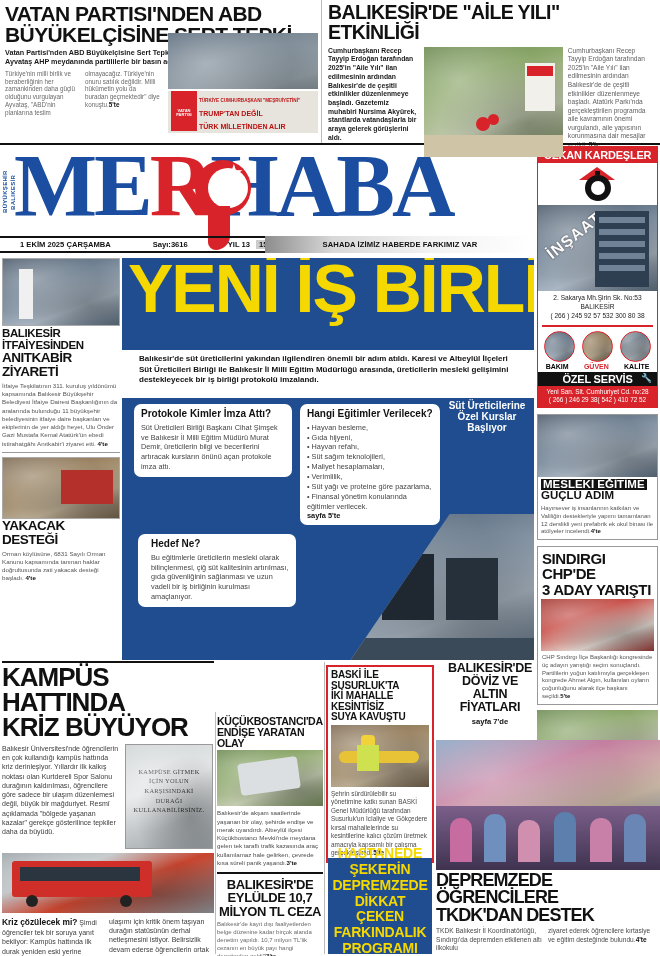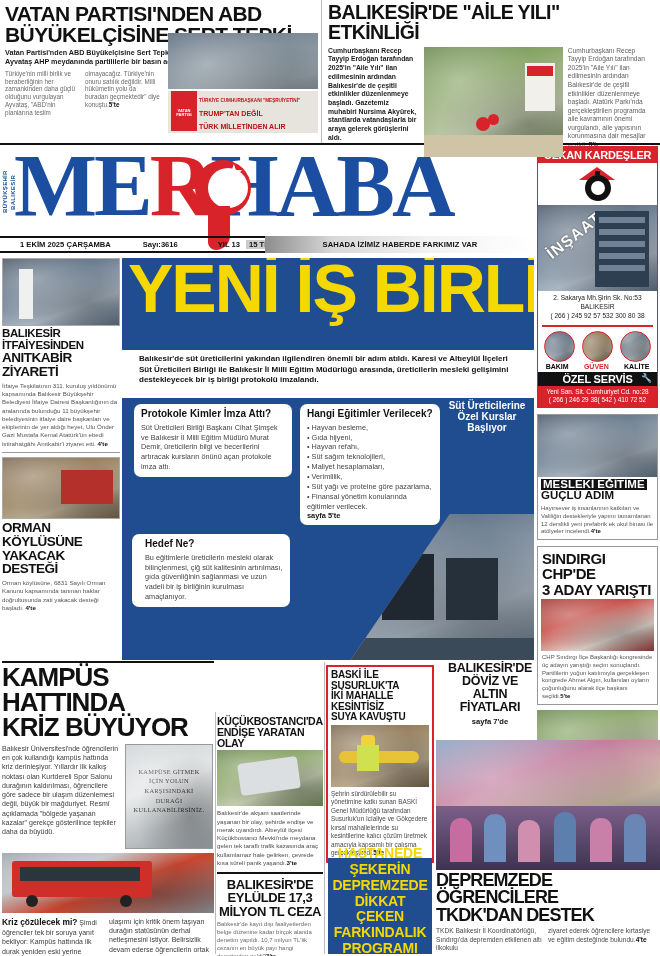--- a/index.html
+++ b/index.html
@@ -80,21 +80,21 @@
     position:absolute; left:208px; top:58px; width:22px; height:44px;
     background:#d8232a; border-bottom-right-radius:18px; border-bottom-left-radius:10px;
   }
 
   .infobar {
     position:absolute; left:0; top:236px; width:535px; height:17px;
     border-top:2px solid #111; border-bottom:2px solid #111;
     display:flex; align-items:center; font-size:7.6px; font-weight:700; color:#111;
   }
   .infobar .i1 { margin-left:20px; }
-  .infobar .i2 { margin-left:32px; }
+  .infobar .i2 { margin-left:42px; }
   .infobar .i3 { margin-left:40px; }
   .infobar .i4 { margin-left:6px; background:#ccc; padding:0 3px; }
   .sloganbar {
     position:absolute; left:265px; top:236px; width:270px; height:17px;
     background: linear-gradient(to right,#8d8d8d 0%,#d8d8d8 25%,#f2f2f2 60%,#ffffff 100%);
     display:flex; align-items:center; justify-content:center;
     font-size:7.6px; font-weight:700; color:#111; letter-spacing:.1px;
   }
 
   
@@ -178,21 +178,21 @@
   .mb-card {
     position:absolute; background:#fff; border-radius:7px; padding:5px 7px;
   }
   .mb-card h3 { font-size:10px; font-weight:700; color:#111; line-height:1.08; margin-bottom:3px; }
   .mb-card p, .mb-card ul { font-size:7.3px; color:#444; line-height:1.35; }
   .mb-card ul { list-style:none; }
   .mb-card li::before { content:"• "; }
   .mb-ref { font-size:7.4px; font-weight:700; color:#111; }
 
   .c1 { left:12px; top:6px; width:158px; }
-  .c2 { left:10px; top:136px; width:158px;padding-left:13px; }
+  .c2 { left:16px; top:136px; width:158px;padding-left:13px; }
   .c3 { left:178px; top:6px; width:140px; }
 
   .bubble {
     position:absolute; left:322px; top:2px; width:86px;
     color:#fff; font-size:10px; font-weight:700; line-height:1.12;
     text-align:center; z-index:4;
   }
   .mphoto {
     position:absolute; right:0; bottom:0; width:248px; height:146px;
     clip-path: polygon(26% 100%, 100% 100%, 100% 0%, 66% 0%);
@@ -391,21 +391,20 @@
     <div class="lc-h1">BALIKESİR İTFAİYESİNDEN</div>
     <div class="lc-h2">ANITKABİR ZİYARETİ</div>
     <div class="lc-tx">
       <span>İtfaiye Teşkilatının 311. kuruluş yıldönümü kapsamında Balıkesir Büyükşehir Belediyesi İtfaiye Dairesi Başkanlığının da aralarında bulunduğu 11 büyükşehir belediyesinin itfaiye daire başkanları ve ekiplerinin de yer aldığı heyet, Ulu Önder Gazi Mustafa Kemal Atatürk'ün ebedi istirahatgâhı Anıtkabir'i ziyaret etti.</span>
       <span class="page-ref">4'te</span>
     </div>
     <div class="lc-rule"></div>
     <div class="lc-ph photo brown" style="height:62px">
       <div style="position:absolute;right:6px;top:12px;width:52px;height:34px;background:#b4302a;z-index:3"></div>
     </div>
-    <div class="lc-h2" style="margin-top:2px">ORMAN KÖYLÜSÜNE</div>
     <div class="lc-h2">YAKACAK DESTEĞİ</div>
     <div class="lc-tx">
       <span>Orman köylüsüne, 6831 Sayılı Orman Kanunu kapsamında tanınan haklar doğrultusunda zati yakacak desteği başladı.</span>
       <span class="page-ref">4'te</span>
     </div>
   </div>
 
   <div class="main">
     <div class="main-hl">
       <h1>YENİ İŞ BİRLİĞİ</h1>
@@ -479,21 +478,21 @@
     <h2>KÜÇÜKBOSTANCI'DA</h2>
     <h2>ENDİŞE YARATAN OLAY</h2>
     <div class="photo ph green">
       <div style="position:absolute;left:22px;top:10px;width:60px;height:32px;background:#dcdfe1;transform:rotate(-8deg);z-index:3;border-radius:4px"></div>
     </div>
     <div class="tx">
       <span>Balıkesir'de akşam saatlerinde yaşanan bir olay, şehirde endişe ve merak uyandırdı. Altıeylül ilçesi Küçükbostancı Mevkii'nde meydana gelen tek taraflı trafik kazasında araç kullanılamaz hale gelirken, çevrede kısa süreli panik yaşandı.</span><span class="page-ref">3'te</span>
     </div>
     <div class="rule"></div>
     <h3>BALIKESİR'DE</h3>
-    <h3>EYLÜLDE 17,3</h3>
+    <h3>EYLÜLDE 10,7</h3>
     <h3>MİLYON TL CEZA</h3>
     <div class="tx2">
       <span>Balıkesir'de kayıt dışı faaliyetlerden belge düzenine kadar birçok alanda denetim yapıldı. 10,7 milyon TL'lik cezanın en büyük payı hangi denetimden geldi?</span><span class="page-ref">3'te</span>
     </div>
   </div>
 
   <div class="wb">
     <h2>
       <span>BASKİ İLE SUSURLUK'TA</span><br>
       <span>İKİ MAHALLE KESİNTİSİZ</span><br>

